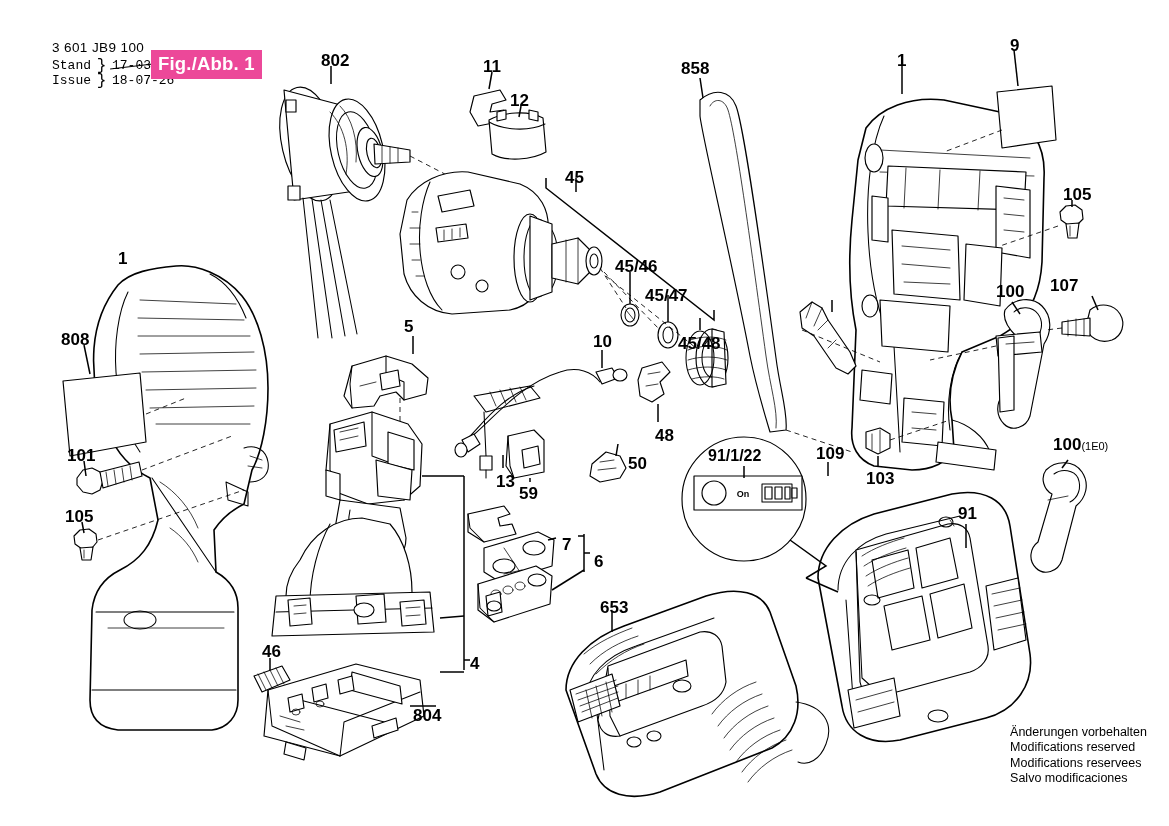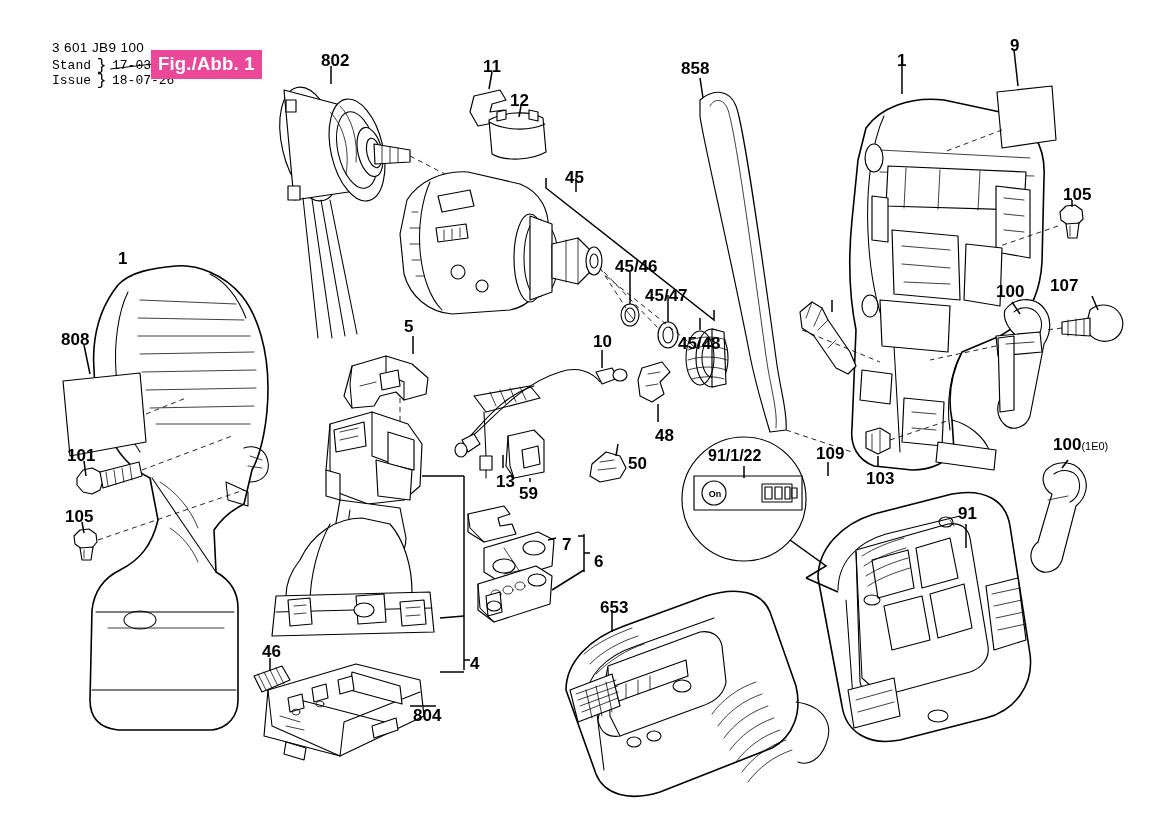--- a/index.html
+++ b/index.html
@@ -43,21 +43,21 @@
   .call .sub{font-weight:normal;font-size:11px;letter-spacing:0;}
 
   
   .disclaim{
     position:absolute;right:22px;bottom:40px;text-align:left;
     font-size:12.5px;line-height:15.2px;white-space:nowrap;
   }
 
   
   .bub-label{position:absolute;font-weight:bold;font-size:16px;}
-  .on-txt{font-size:9px;font-weight:bold;}
+  .on-txt{font-size:9px;font-weight:bold;margin-left:28px;}
 </style>
 </head>
 <body>
 
 <div id="sheet">
 
   <svg class="svg-layer" viewBox="0 0 1169 826">
     <defs>
       <style>
         .o{fill:#fff;stroke:#000;stroke-width:1.15;stroke-linejoin:round;stroke-linecap:round;}
@@ -579,14 +579,20 @@
       <div class="call" style="left: 413px; top: 707px;">804</div>
     </div>
 
   <div class="call" style="left:1053px;top:436px;">
     <span>100</span><span class="sub">(1E0)</span>
   </div>
 
   <div class="bub-label" style="left:708px;top:447px;">91/1/22</div>
   <div class="on-txt" style="position:absolute;left:704px;top:489px;width:22px;text-align:center;">On</div>
 
+  <div class="disclaim">
+    <div>Änderungen vorbehalten</div>
+    <div>Modifications reserved</div>
+    <div>Modifications reservees</div>
+    <div>Salvo modificaciones</div>
+  </div>
 
 </div>
 
 </body></html>

